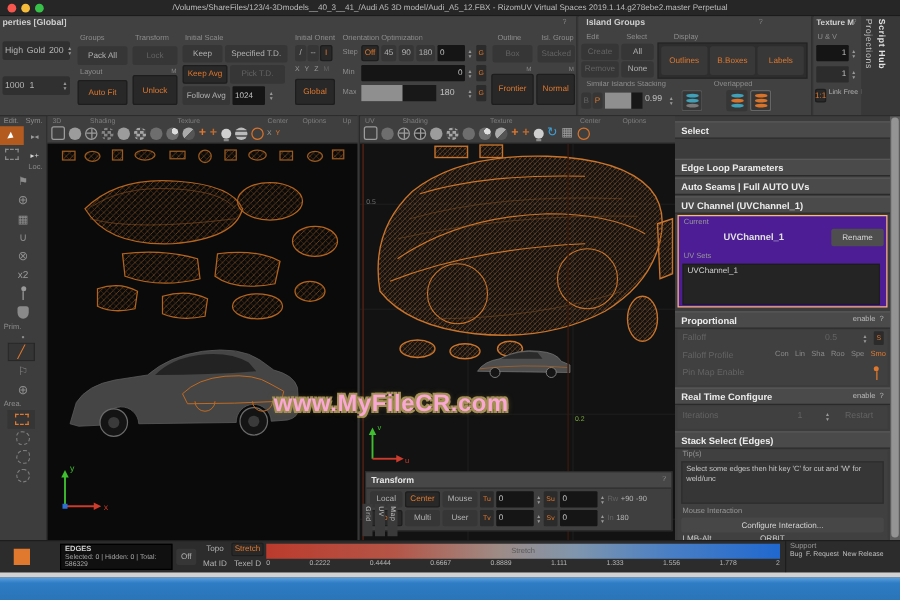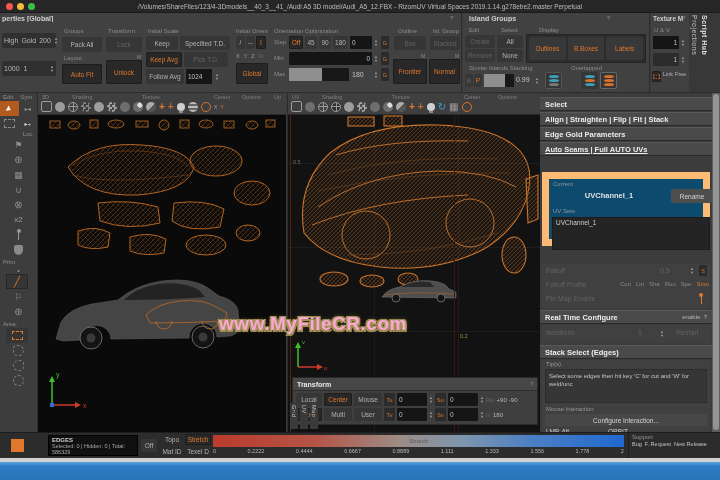--- a/index.html
+++ b/index.html
@@ -548,34 +548,38 @@
       </div>
     </div>
   </div>
 
   <div class="abs" style="left:148px; top:304px; width:330px; height:40px; z-index:40; display:flex; align-items:center; justify-content:center;
        font-weight:bold; font-size:19px; letter-spacing:0.5px; color:#f9a8d4;
        text-shadow:-1.5px -1.5px 0 #a49054, 1.5px -1.5px 0 #a49054, -1.5px 1.5px 0 #a49054, 1.5px 1.5px 0 #a49054, 0 0 5px #7a6a3a;">www.MyFileCR.com</div>
 
   <div class="abs" style="left:540px; top:92px; width:180px; height:340px; background:#3c3c3c; border-top:1px solid #2c2c2c; overflow:hidden;">
     <div class="sechdr" style="top:4px;">Select</div>
-    <div class="sechdr" style="top:19px;">Align | Straighten | Flip | Fit | Stack</div>
-    <div class="sechdr" style="top:34px;">Edge Gold Parameters</div>
-    <div class="sechdr" style="top:49px;text-decoration:underline;">Auto Seams | Full AUTO UVs</div>
-
-    <div class="abs" style="left:2px; top:79px; width:168px; height:74px; background:#0c4a6e; border:7px solid #fdba74;">
+    <div class="sechdr" style="top:34px;">Edge Loop Parameters</div>
+    <div class="sechdr" style="top:49px;">Auto Seams | Full AUTO UVs</div>
+    <div class="sechdr" style="top:64px;">UV Channel (UVChannel_1)</div>
+
+    <div class="abs" style="left:2px; top:79px; width:168px; height:74px; background:#4c1d95; border:1px solid #fdba74;">
       <span class="abs grouplbl" style="left:4px; top:2px;">Current</span>
       <span class="abs" style="left:0; top:12px; width:120px; text-align:center; font-weight:bold; font-size:7.5px; color:#e2e2e2;">UVChannel_1</span>
       <span class="abs btn" style="left:122px; top:10px; width:42px; height:14px; background:#4e4e4e; color:#d5d5d5;">Rename</span>
       <span class="abs grouplbl" style="left:4px; top:29px;">UV Sets</span>
       <div class="abs" style="left:3px; top:38px; width:158px; height:33px; background:#242424; border:1px solid #1c1c1c;">
         <div style="padding:1px 3px; font-size:6.5px; color:#cfcfcf;">UVChannel_1</div>
       </div>
     </div>
 
+    <div class="sechdr" style="top:156px; justify-content:space-between;">
+      <span>Proportional</span>
+      <span style="font-weight:normal; font-size:6px; color:#b8b8b8;"><span>enable</span>&nbsp;&nbsp;<span>?</span></span>
+    </div>
     <div class="abs" style="left:2px; top:171px; width:168px; height:44px; background:#404040;">
       <span class="abs dim" style="left:4px; top:3px;">Falloff</span>
       <span class="abs dim" style="left:118px; top:3px;">0.5</span>
       <span class="abs stepper" style="left:148px; top:1px; height:11px;">
           <span>▲</span>
           <span>▼</span>
         </span>
       <span class="abs gbtn" style="left:157px; top:1px; width:8px; height:11px;">S</span>
       <span class="abs dim" style="left:4px; top:17px;">Falloff Profile</span>
       <div class="abs" style="left:78px; top:17px; display:flex; gap:5px; font-size:6px; color:#8a8a8a;">

